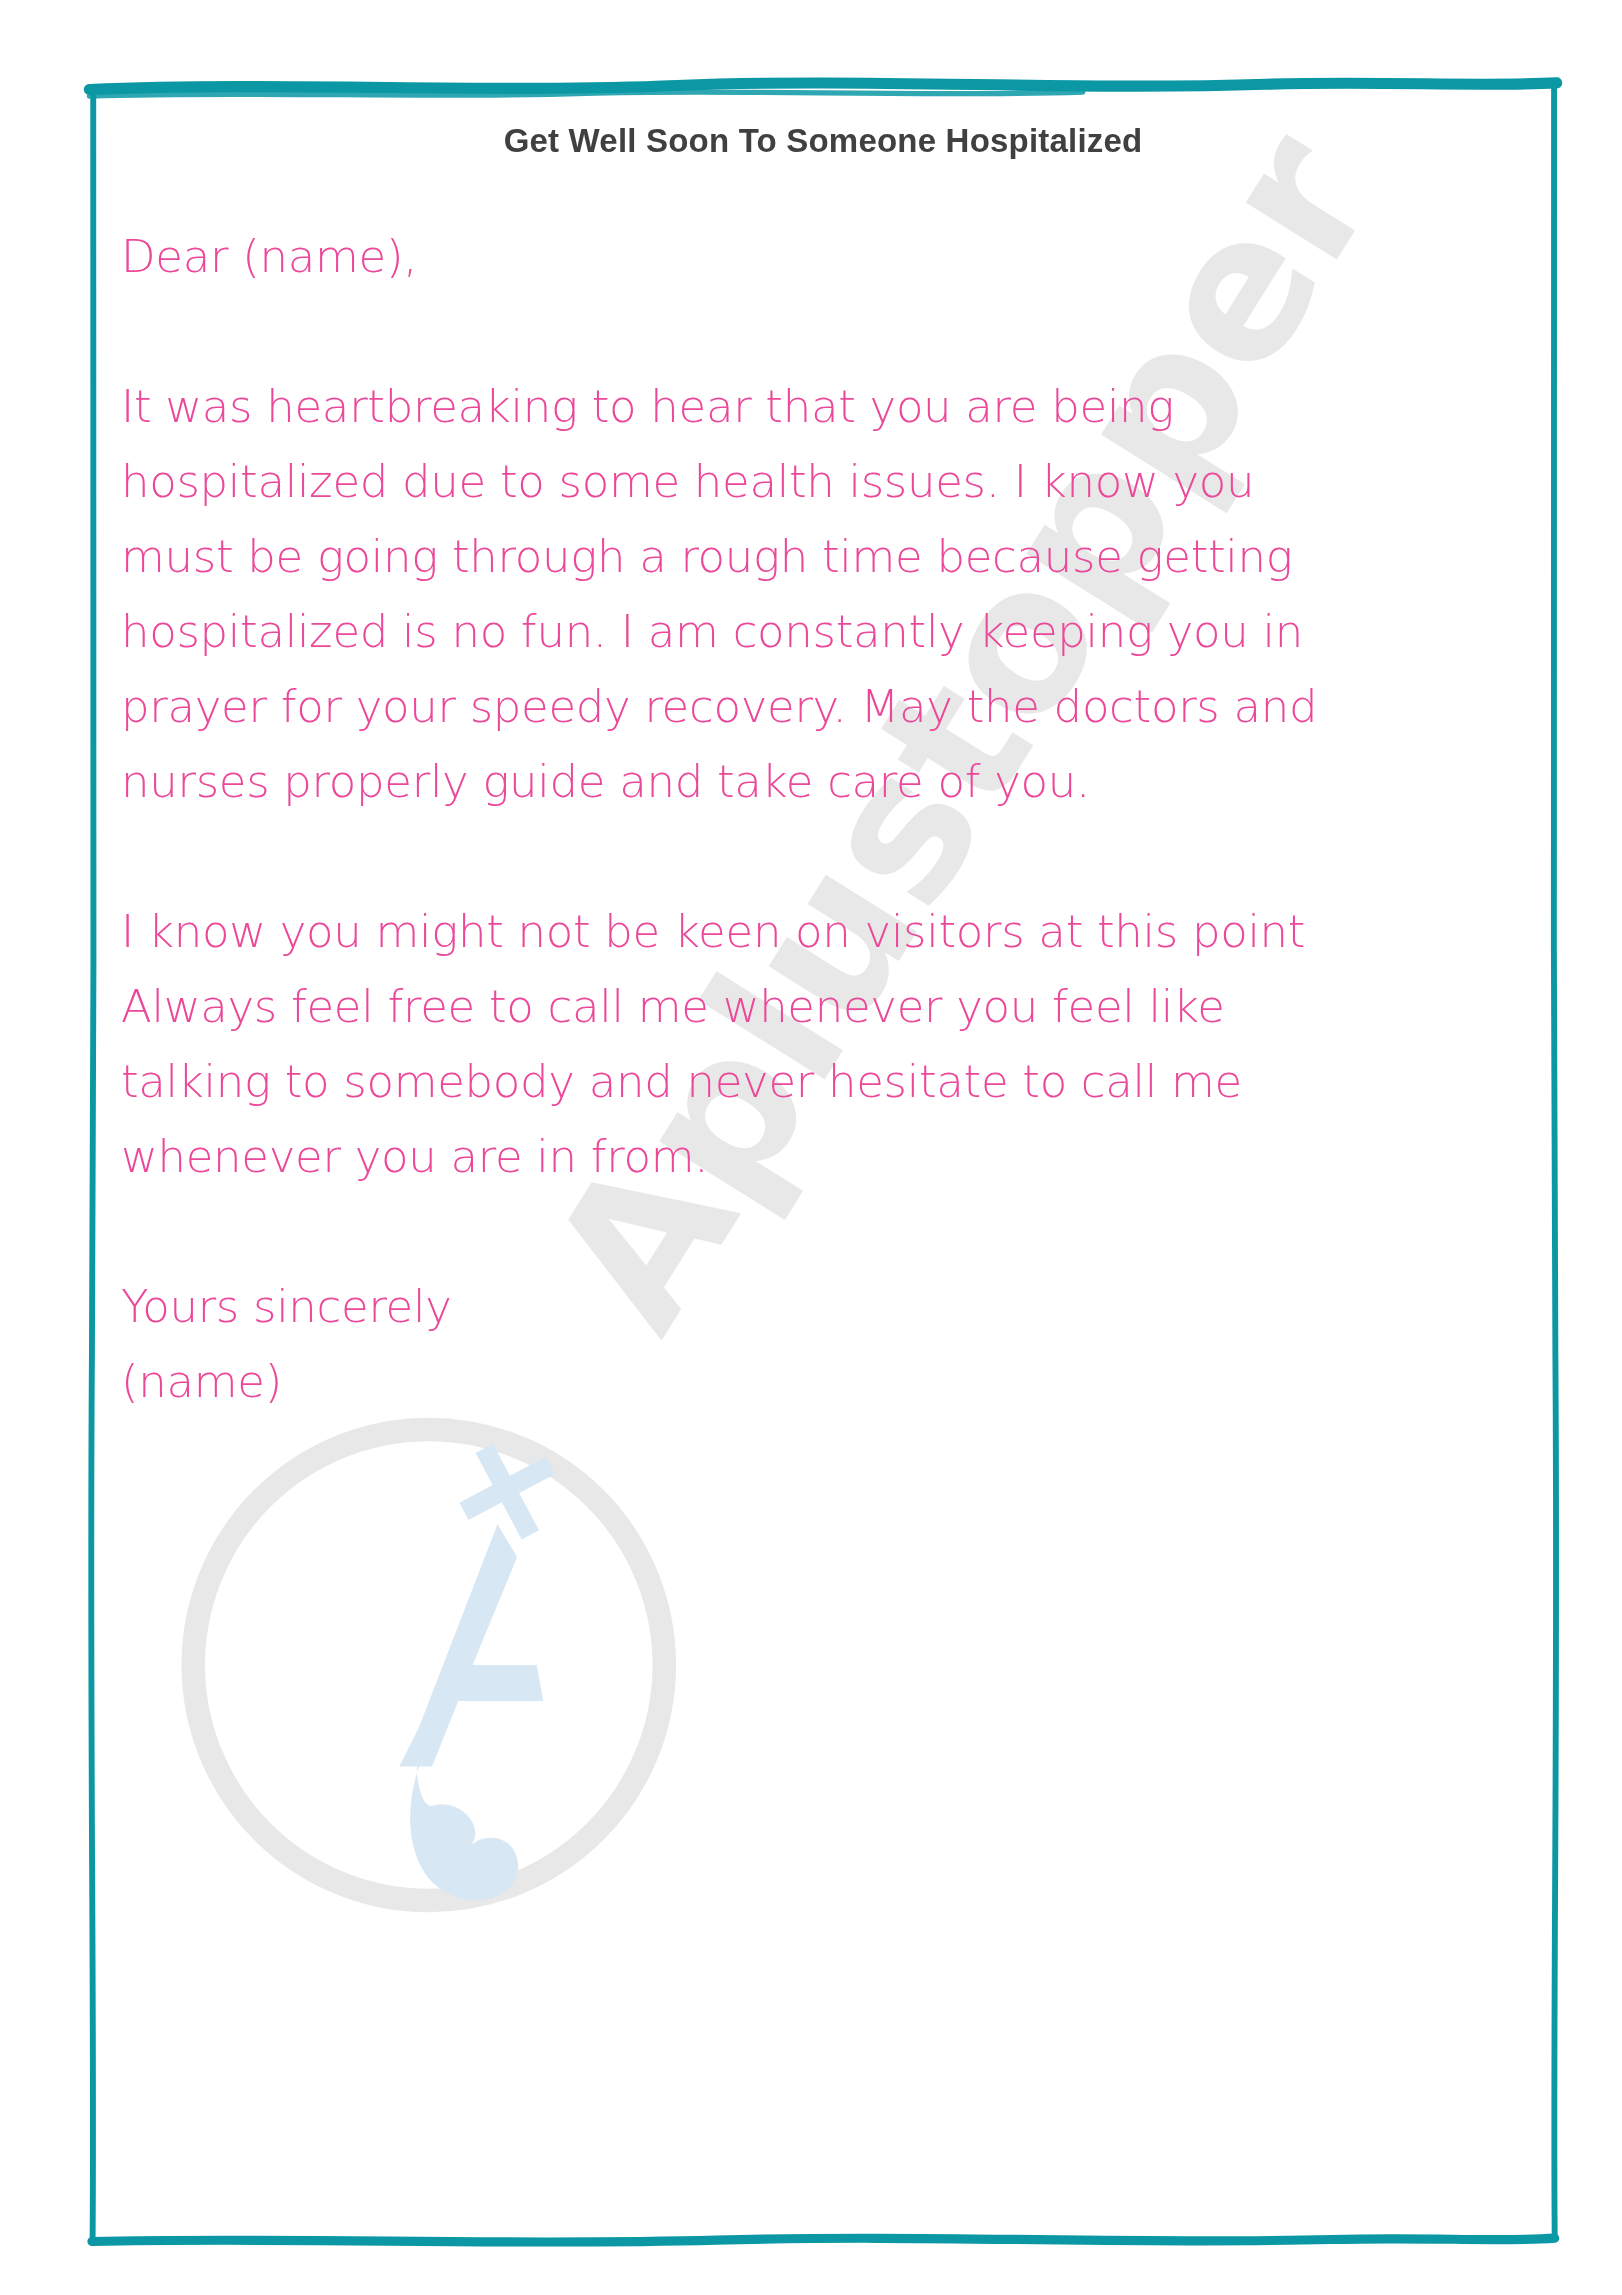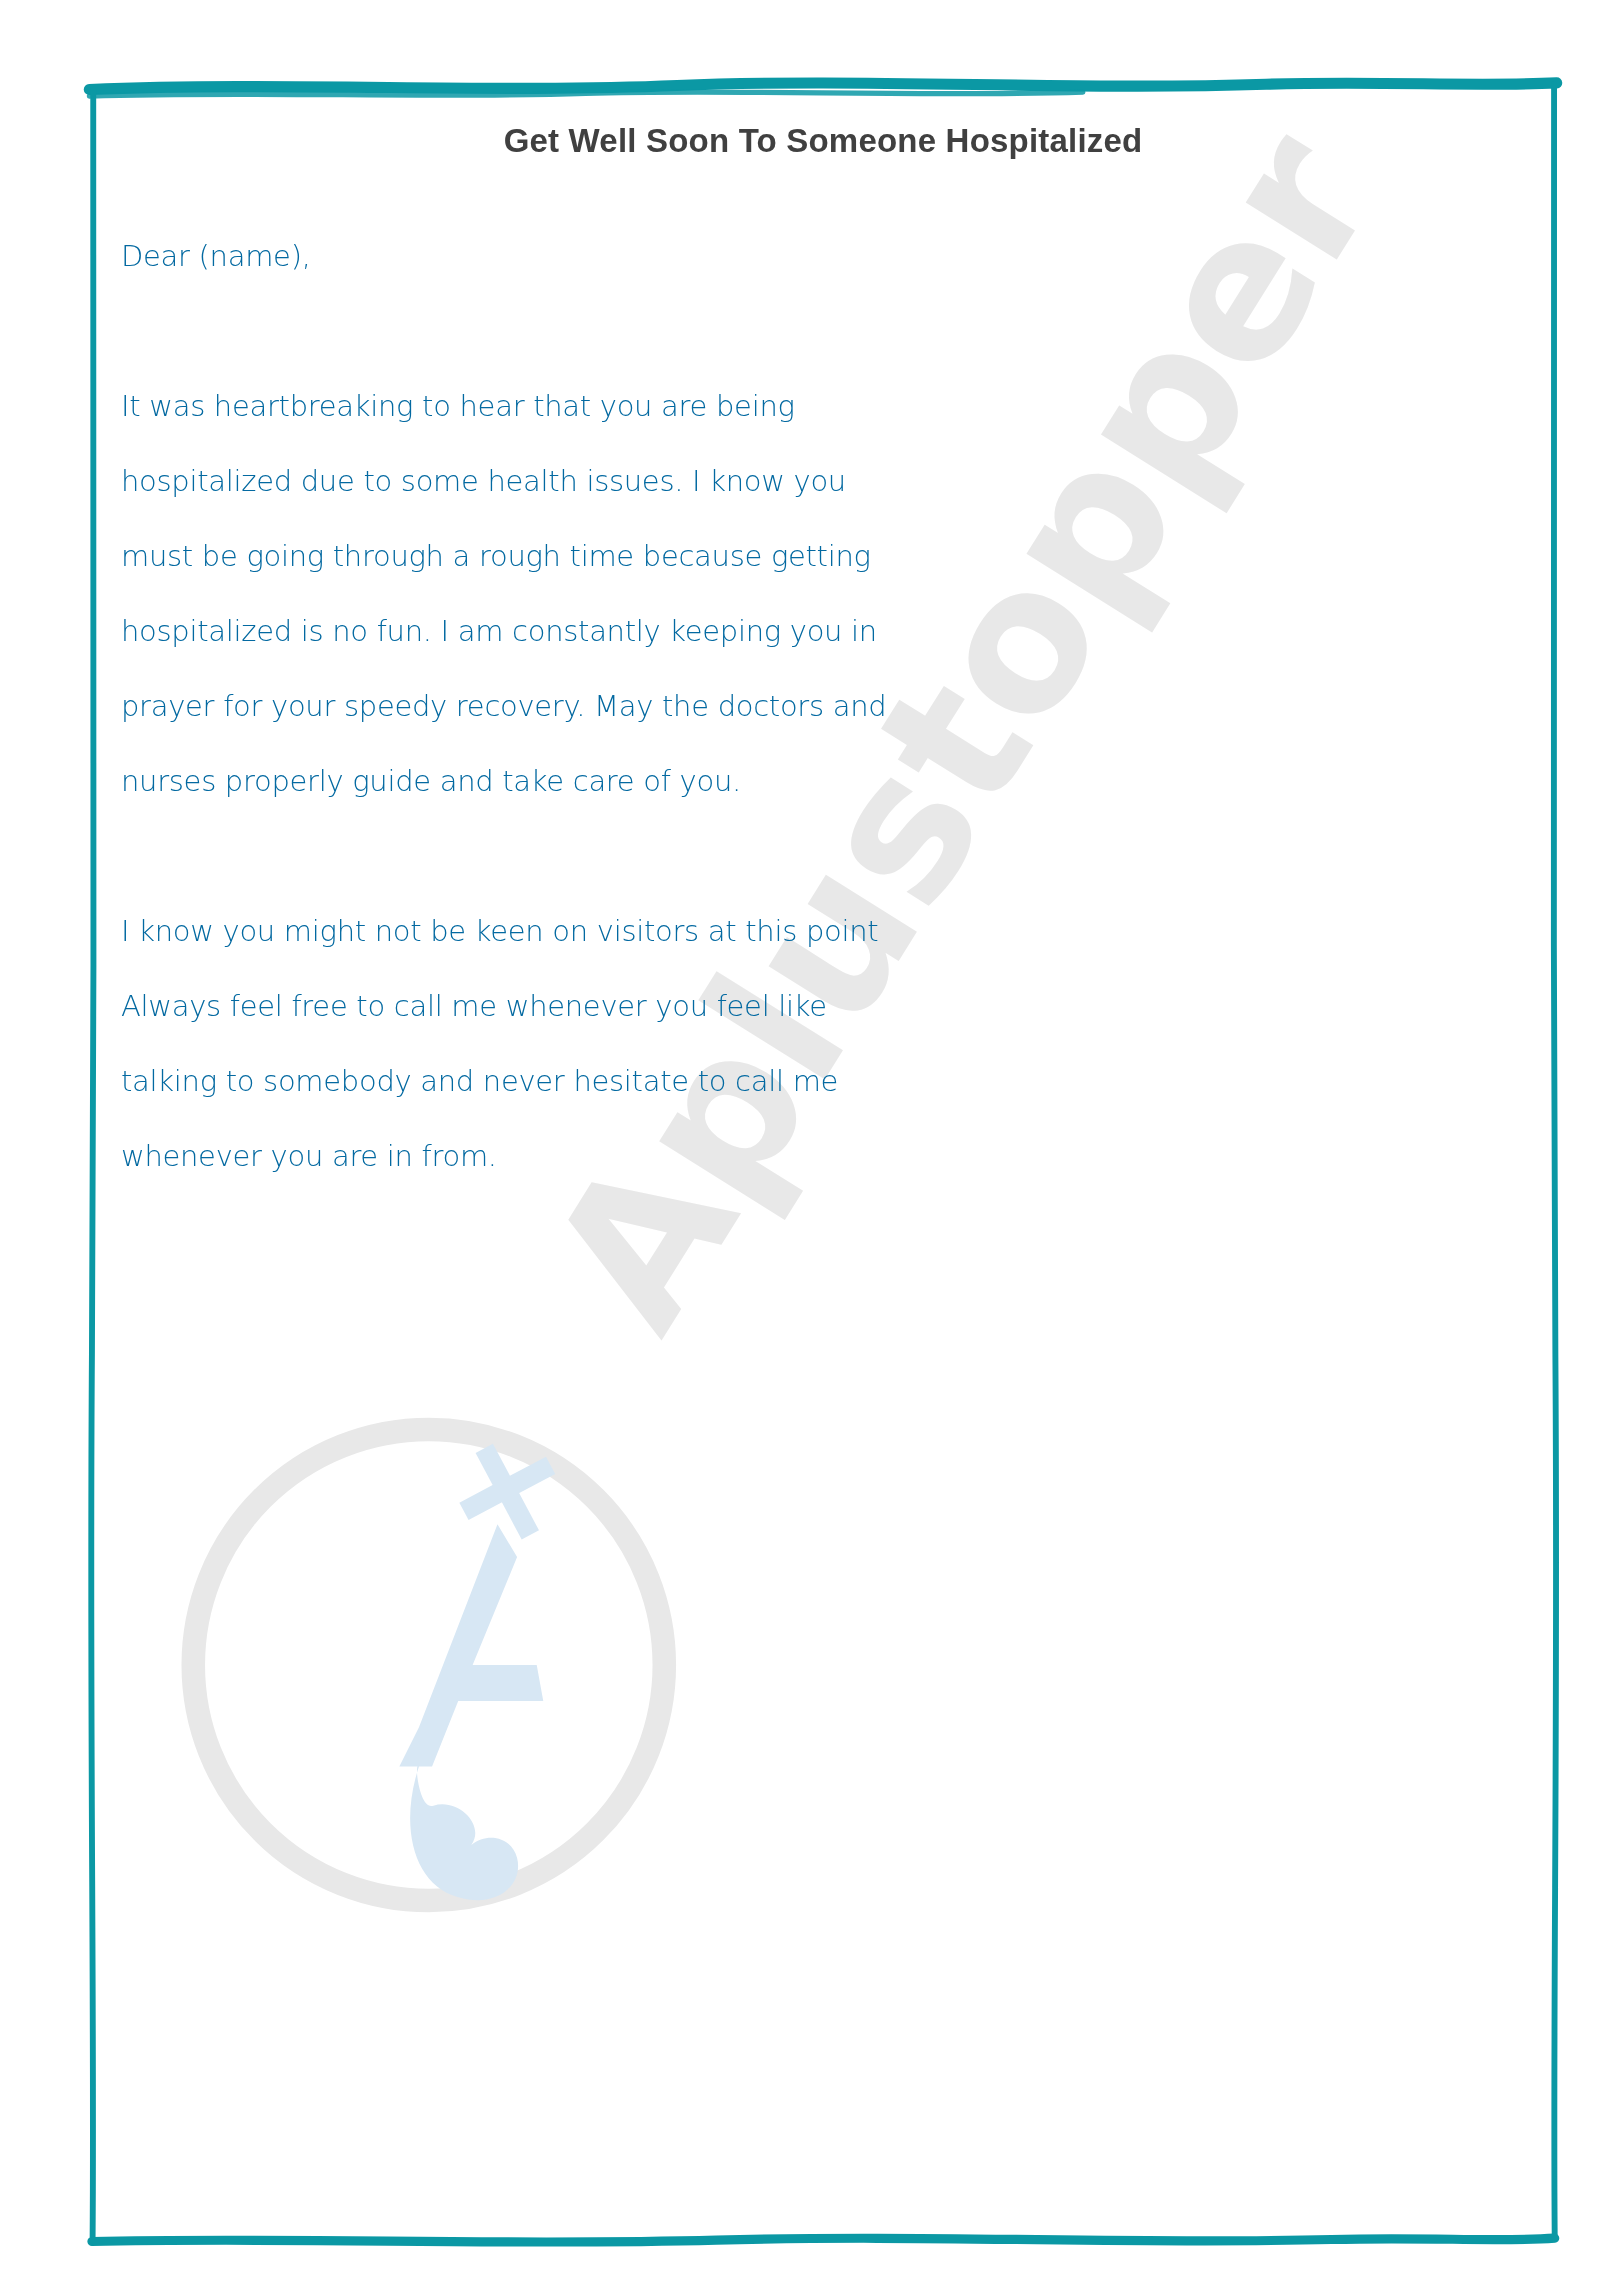--- a/index.html
+++ b/index.html
@@ -69,23 +69,23 @@
     color: #404040;
     letter-spacing: 0.2px;
     font-family: "Liberation Sans", sans-serif;
   }
 
   #letter-body {
     position: absolute;
     left: 121px;
     top: 219px;
     width: 1387px;
-    font-size: 29px;
+    font-size: 45px;
     line-height: 75px;
-    color: #0369a1;
+    color: #ec4899;
     font-weight: 300;
     font-family: "DejaVu Sans", sans-serif;
     letter-spacing: -0.3px;
   }
   #letter-body .para {
     margin: 0 0 75px 0;
   }
   #letter-body .para:last-child { margin-bottom: 0; }
   #letter-body .line {
     display: block;
@@ -150,17 +150,21 @@
       <div class="para">
         <span class="line">I know you might not be keen on visitors at this point</span>
         <span class="line">Always feel free to call me whenever you feel like</span>
         <span class="line">talking to somebody and never hesitate to call me</span>
         <span class="line">whenever you are in from.</span>
       </div>
 
       <div class="para">
       </div>
 
+      <div class="para">
+        <span class="line">Yours sincerely</span>
+        <span class="line">(name)</span>
+      </div>
 
     </div>
   </div>
 </div>
 
 
 </body></html>

